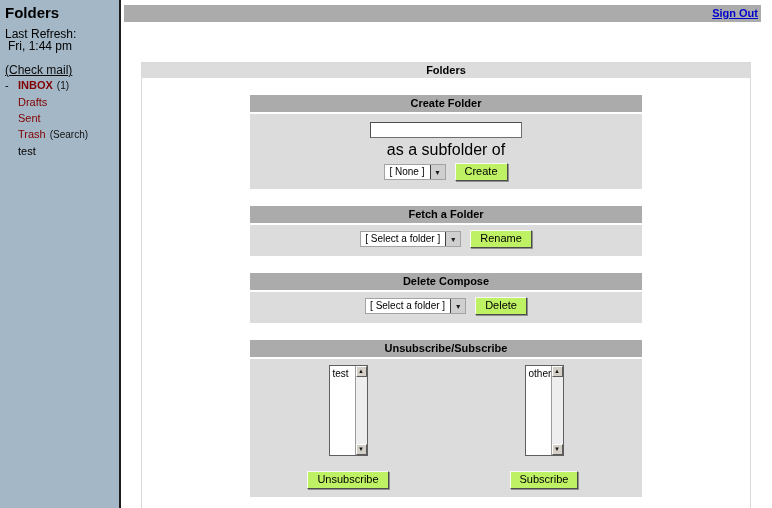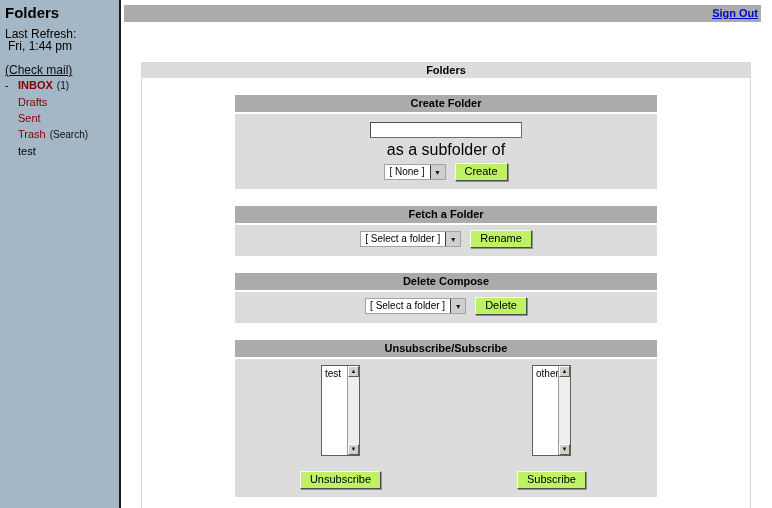--- a/index.html
+++ b/index.html
@@ -53,21 +53,21 @@
     background:#fff;
     border:1px solid #d9d9d9;
     padding-bottom:16px;
   }
   .content-title {
     height:15px; line-height:15px;
     background:#dcdcdc;
     font-size:11px; font-weight:bold; text-align:center;
   }
 
-  .panel { width:422px; margin:17px auto 12px; }
+  .panel { width:392px; margin:17px auto 12px; }
   .panel-header {
     background:#ababab; height:17px; line-height:17px;
     text-align:center; font-size:11px; font-weight:bold;
     margin-bottom:2px;
   }
   .panel-body { background:#dcdcdc; padding:5px 0 8px; }
 
   .text-input {
     display:block; margin:3px auto 3px;
     width:152px; height:16px;

